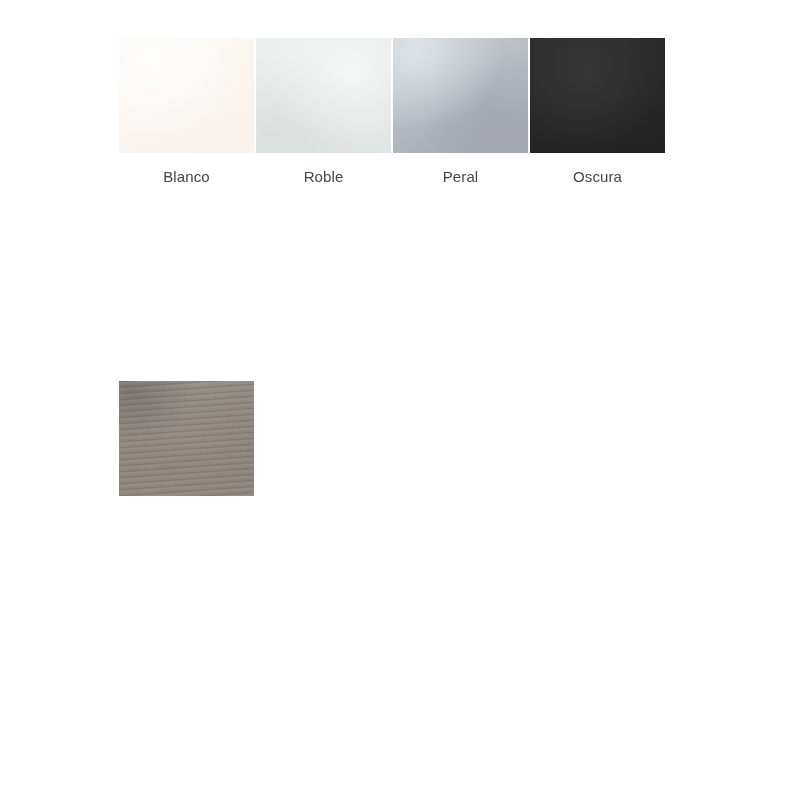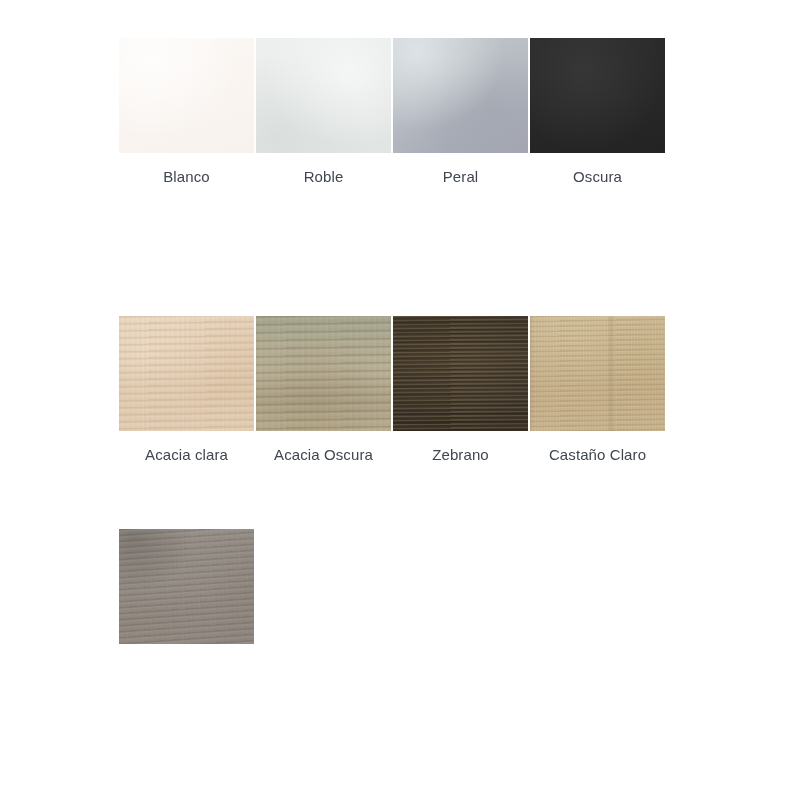--- a/index.html
+++ b/index.html
@@ -300,51 +300,25 @@
     </div>
   </div>
 
   <div class="row-gap"></div>
 
   <div class="swatch-row">
   </div>
 
   <div class="row-gap"></div>
 
+
+  <div class="row-gap"></div>
+
   <div class="swatch-row">
     <div class="swatch-cell">
-      <div class="swatch-tile t-acacia-clara">
-          <div class="grain"></div>
-        </div>
-      <div class="swatch-label">Acacia clara</div>
-    </div>
-    <div class="swatch-cell">
-      <div class="swatch-tile t-acacia-oscura">
-          <div class="grain"></div>
-        </div>
-      <div class="swatch-label">Acacia Oscura</div>
-    </div>
-    <div class="swatch-cell">
-      <div class="swatch-tile t-zebrano">
-          <div class="grain"></div>
-        </div>
-      <div class="swatch-label">Zebrano</div>
-    </div>
-    <div class="swatch-cell">
-      <div class="swatch-tile t-castano-claro">
-          <div class="grain"></div>
-        </div>
-      <div class="swatch-label">Castaño Claro</div>
+      <div class="swatch-tile t-castano-oscuro">
+          <div class="grain"></div>
+        </div>
+
     </div>
   </div>
 
-  <div class="row-gap"></div>
-
-  <div class="swatch-row">
-    <div class="swatch-cell">
-      <div class="swatch-tile t-castano-oscuro">
-          <div class="grain"></div>
-        </div>
-
-    </div>
-  </div>
-
 </div>
 
 </body></html>

